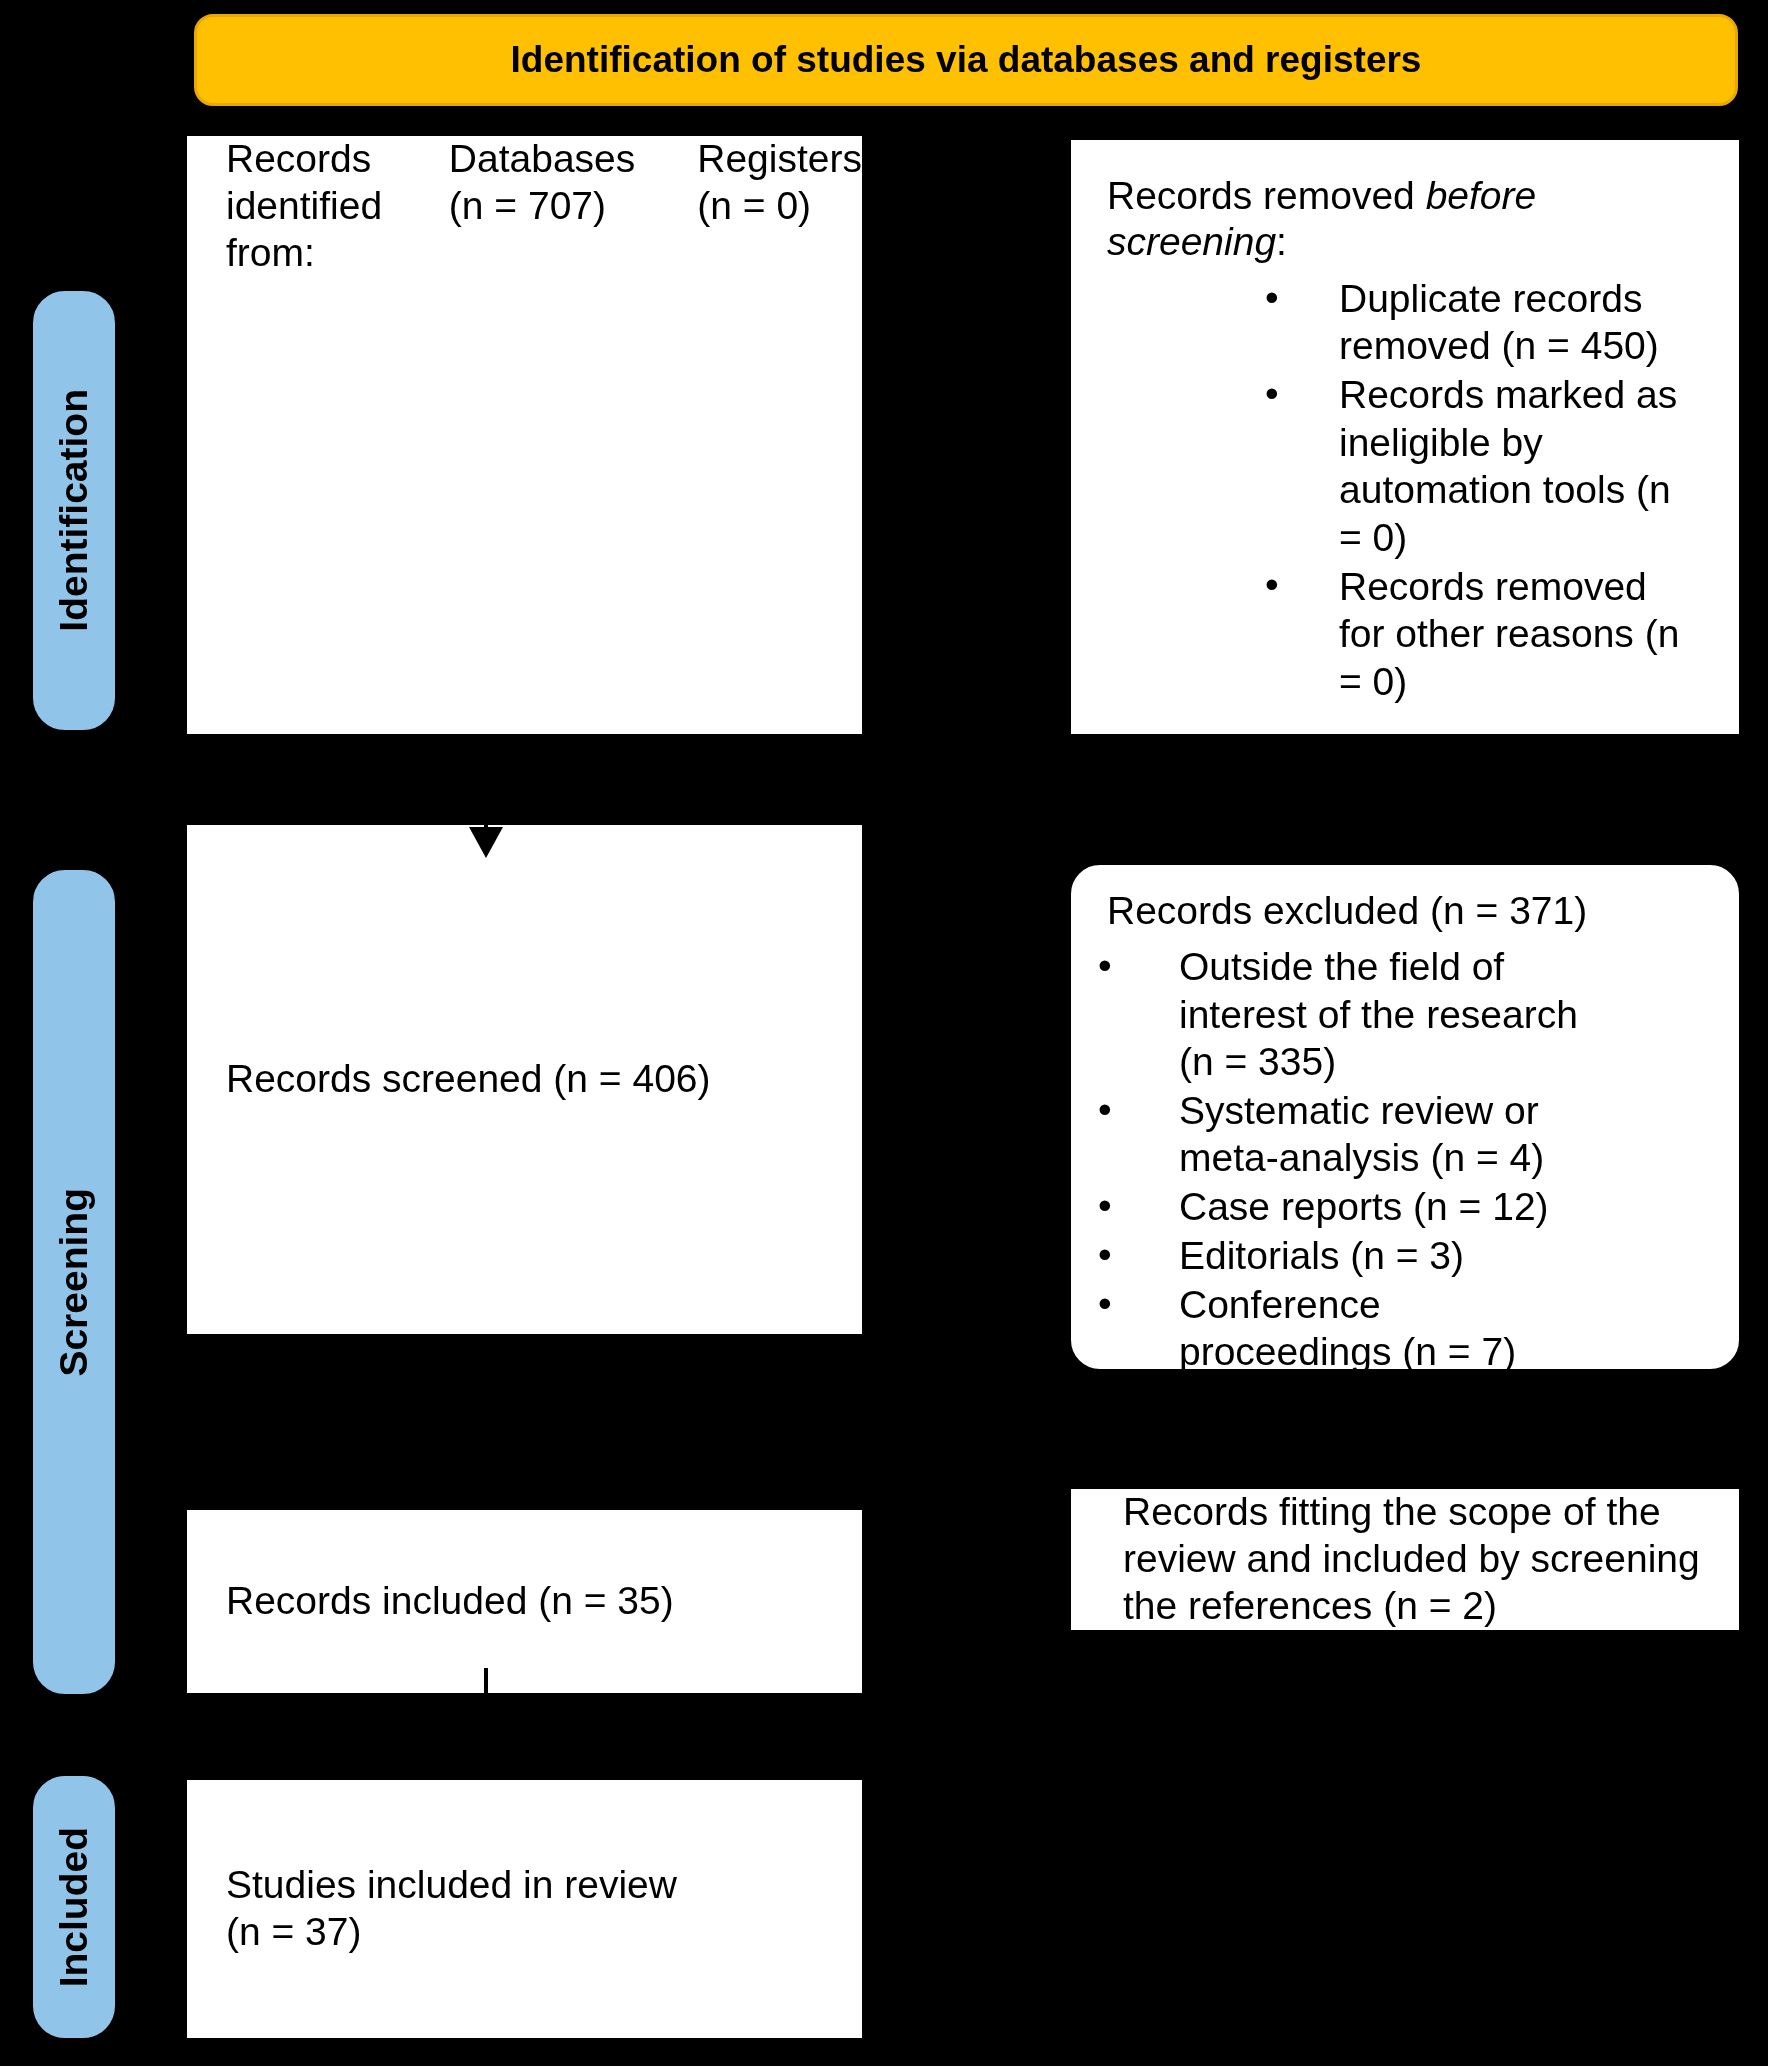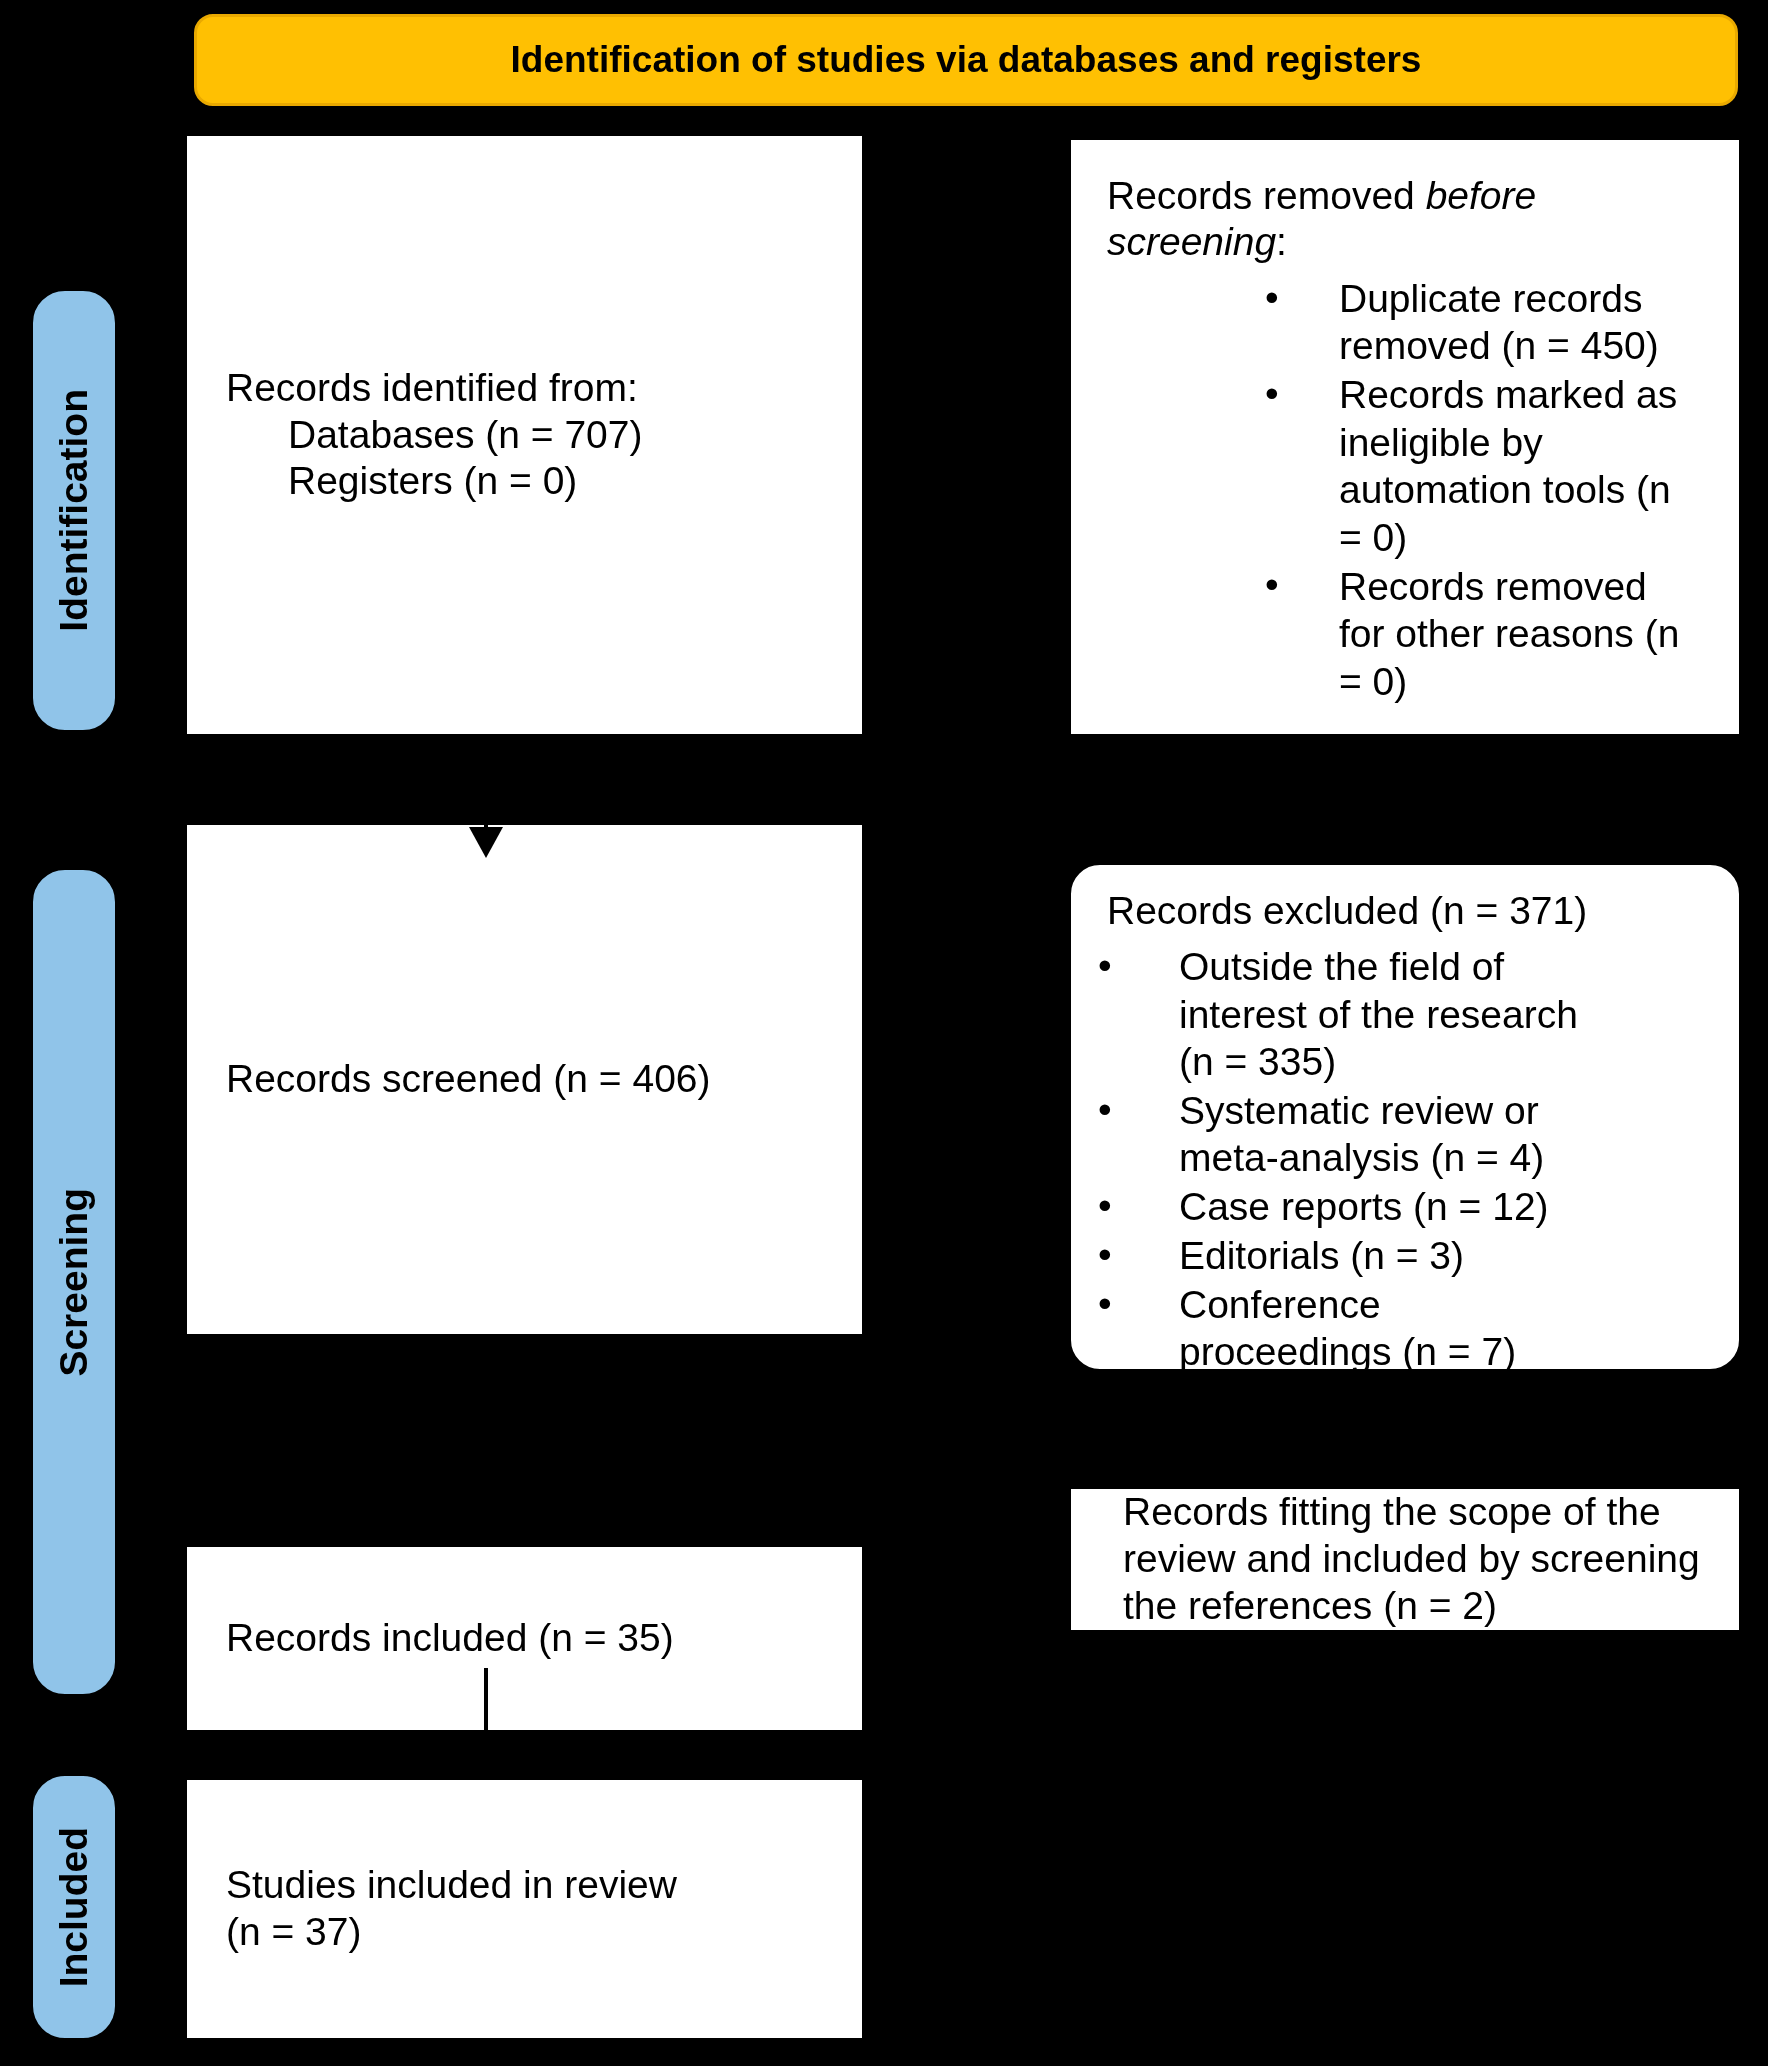--- a/index.html
+++ b/index.html
@@ -32,24 +32,24 @@
   #tab-identification{top:286px;height:449px;}
   #tab-screening{top:865px;height:834px;}
   #tab-included{top:1771px;height:272px;}
   
   .box{
     position:absolute;background:#fff;border:3.7px solid #000;
     box-sizing:border-box;font-size:39px;line-height:1.2;
   }
   .lbox{left:184px;width:681px;}
   .rbox{left:1068px;width:674px;}
-  #box-identified{top:133px;height:604px;display:flex;flex-direction:column;justify-content:center;padding-left:39px;}
+  #box-identified{top:133px;height:604px;display:flex;flex-direction:row;justify-content:center;padding-left:39px;}
   #box-identified .indent{padding-left:62px;}
   #box-screened{top:822px;height:515px;display:flex;align-items:center;padding-left:39px;}
-  #box-included-records{top:1544px;height:189px;display:flex;align-items:center;padding-left:39px;}
+  #box-included-records{top:1507px;height:189px;display:flex;align-items:center;padding-left:39px;}
   #box-studies{top:1777px;height:264px;display:flex;align-items:center;padding-left:39px;white-space:pre-line;}
   #box-removed{top:137px;height:600px;padding:32.5px 25px 0 36px;}
   #box-excluded{top:862px;height:510px;padding:22.5px 25px 0 36px;border-radius:32px;}
   #box-references{top:1486px;height:147px;display:flex;align-items:center;padding-left:52px;white-space:pre-line;}
   .title{white-space:pre-line;}
   .italic{font-style:italic;}
   
   ul.bullets{list-style:none;margin:8.7px 0 0 0;padding:0;}
   ul.bullets li{position:relative;white-space:pre-line;line-height:1.22;margin-bottom:1.2px;}
   #box-removed ul.bullets li{margin-left:232px;}

